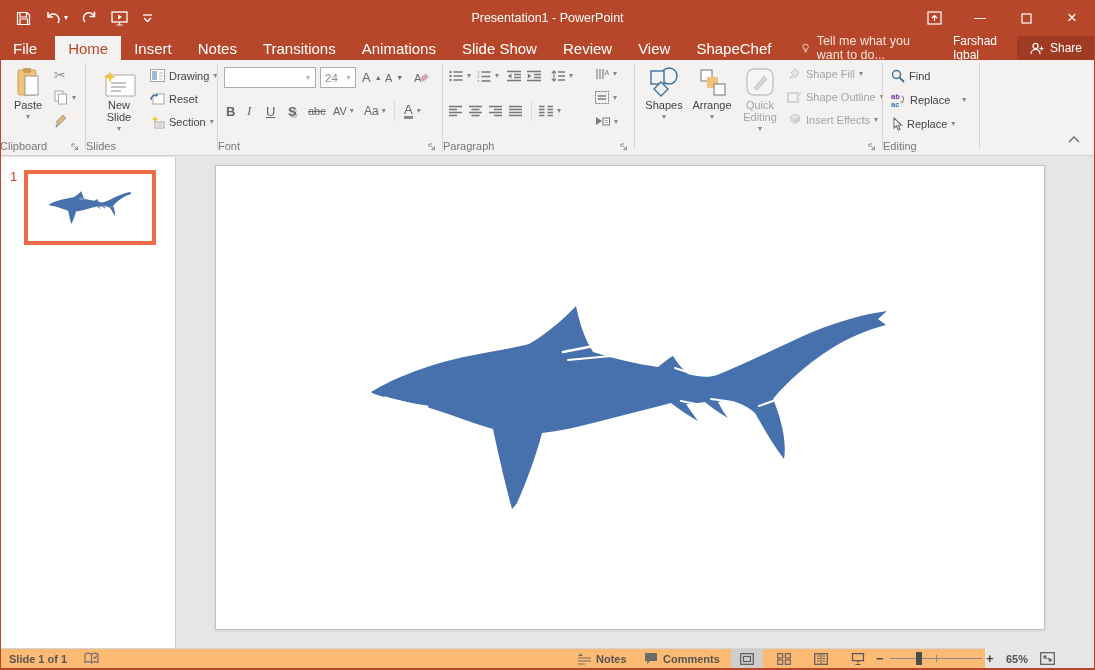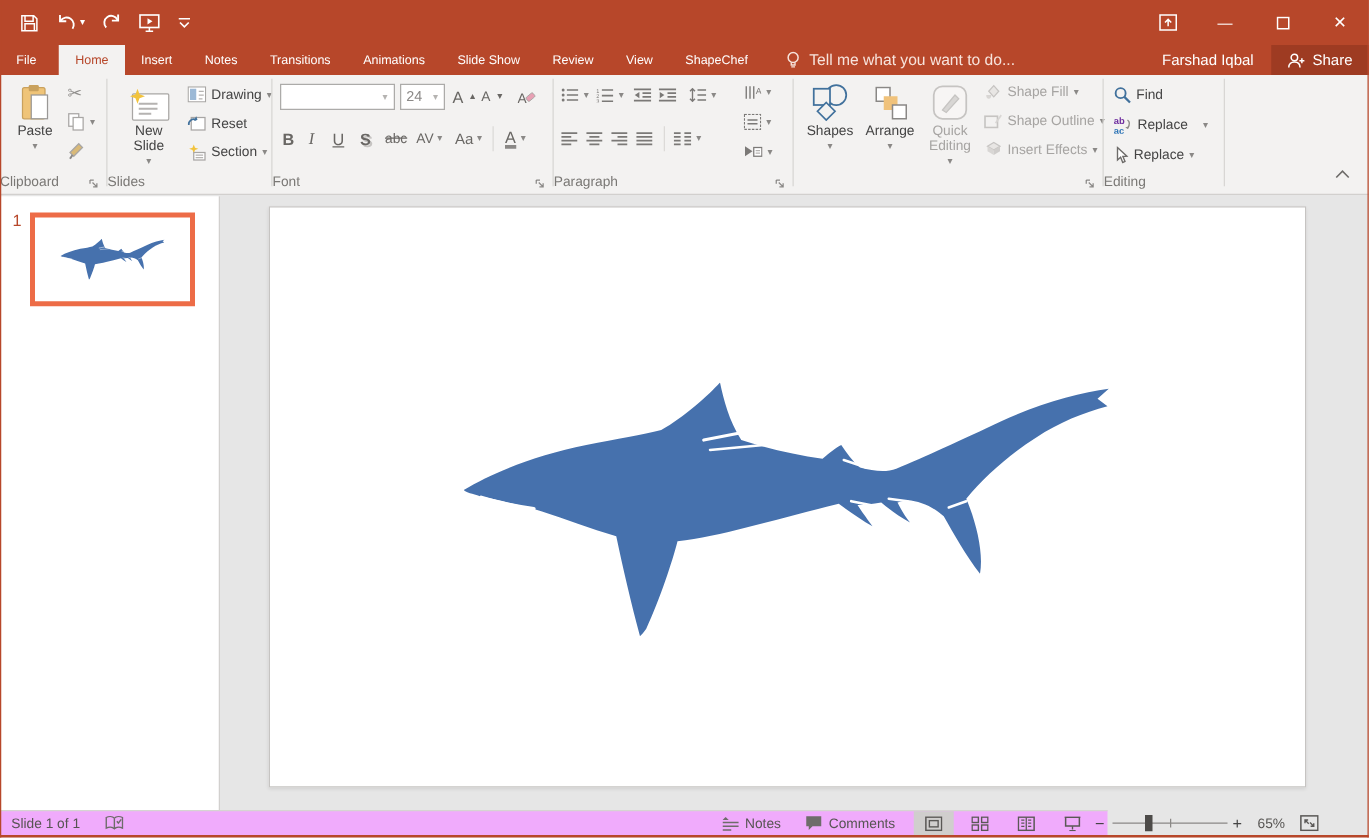--- a/index.html
+++ b/index.html
@@ -14,21 +14,21 @@
   
   .titlebar { position:absolute; left:0; top:0; width:1095px; height:36px; background:#B7472A; display:flex; align-items:center; }
   .qat { display:flex; align-items:center; gap:14px; padding-left:16px; }
   .qat-btn { display:flex; align-items:center; color:#fff; cursor:default; }
   .title { position:absolute; left:0; right:0; text-align:center; color:#fff; font-size:12.5px; pointer-events:none; }
   .winbtns { position:absolute; right:0; top:0; height:36px; display:flex; }
   .winbtn { width:46px; height:36px; display:flex; align-items:center; justify-content:center; color:#fff; }
 
   
   .tabrow { position:absolute; left:0; top:36px; width:1095px; height:24px; background:#B7472A; display:flex; align-items:stretch; }
-  .tab { padding:0 13px; display:flex; align-items:center; color:#fff; font-size:10px; white-space:nowrap; }
+  .tab { padding:0 13px; display:flex; align-items:center; color:#fff; font-size:15px; white-space:nowrap; }
   .tab.active { background:#F3F2F1; color:#B7472A; }
   .tellme { display:flex; align-items:center; gap:7px; color:#F7E3DC; font-size:12.5px; padding:0 12px; margin-left:6px; }
   .tabspacer { flex:1; }
   .username { display:flex; align-items:center; color:#fff; font-size:12px; padding:0 14px; }
   .share { display:flex; align-items:center; gap:6px; background:#9E3B22; color:#fff; font-size:12px; padding:0 13px; }
 
   
   .ribbon { position:absolute; left:0; top:60px; width:1095px; height:96px; background:#F3F2F1; border-bottom:1px solid #D2D0CE; font-size:11px; color:#444; }
   .group { position:absolute; top:0; height:95px; }
   .gdiv { position:absolute; top:3px; height:86px; width:1px; background:#D8D6D4; }
@@ -47,21 +47,21 @@
 
   
   .main { position:absolute; left:0; top:157px; width:1095px; height:491px; }
   .thumbpanel { position:absolute; left:0; top:0; width:176px; height:491px; background:#FFFFFF; border-right:1px solid #D2D0CE; }
   .slidenum { position:absolute; left:10px; top:12px; font-size:13px; color:#B7472A; }
   .thumb { position:absolute; left:24px; top:13px; width:132px; height:75px; background:#fff; border:4px solid #ED6C47; }
   .canvas { position:absolute; left:177px; top:0; width:918px; height:491px; background:#E6E6E6; }
   .slide { position:absolute; left:38px; top:8px; width:830px; height:465px; background:#fff; border:1px solid #C6C4C2; box-shadow:0 1px 3px rgba(0,0,0,0.10); }
 
   
-  .statusbar { position:absolute; left:0; top:648px; width:886px; height:20px; background:#f0abfc; border-top:1px solid #D6D4D2; font-size:11px; color:#565452; }
+  .statusbar { position:absolute; left:0; top:648px; width:985px; height:20px; background:#fdba74; border-top:1px solid #D6D4D2; font-size:11px; color:#565452;font-weight:bold; }
   .sb { position:absolute; top:0; height:19px; display:flex; align-items:center; gap:5px; }
   .viewbtn { width:32px; height:19px; display:flex; align-items:center; justify-content:center; }
   .viewbtn.sel { background:#D0CECD; }
   .ztrack { position:relative; width:92px; height:19px; }
   .ztrack .line { position:absolute; left:0; top:9px; width:92px; height:1px; background:#8A8886; }
   .ztrack .tick { position:absolute; left:46px; top:6px; width:1px; height:7px; background:#8A8886; }
   .ztrack .thumbz { position:absolute; left:26px; top:3px; width:6px; height:13px; background:#4D4B49; }
 </style>
 </head>
 <body>
@@ -110,20 +110,21 @@
           <path d="M8.5,11 v3 M5.5,14 h6" stroke="#fff" stroke-width="1.2"></path>
         </svg>
     </span>
     <span class="qat-btn">
       <svg width="11" height="10" viewBox="0 0 11 10">
           <path d="M1,2 h9" stroke="#fff" stroke-width="1.3"></path>
           <path d="M2,5 l3.5,3.5 L9,5" fill="none" stroke="#fff" stroke-width="1.3"></path>
         </svg>
     </span>
   </div>
+  <div class="title">Presentation1 - PowerPoint</div>
   <div class="winbtns">
     <span class="winbtn">
       <svg width="15" height="14" viewBox="0 0 15 14">
           <rect x="1" y="1" width="13" height="12" fill="none" stroke="#fff" stroke-width="1.2"></rect>
           <path d="M7.5,10 V5 M5,7 l2.5,-2.5 L10,7" fill="none" stroke="#fff" stroke-width="1.2"></path>
         </svg>
     </span>
     <span class="winbtn" style="font-size:12px">—</span>
     <span class="winbtn">
       <svg width="11" height="11" viewBox="0 0 11 11">

